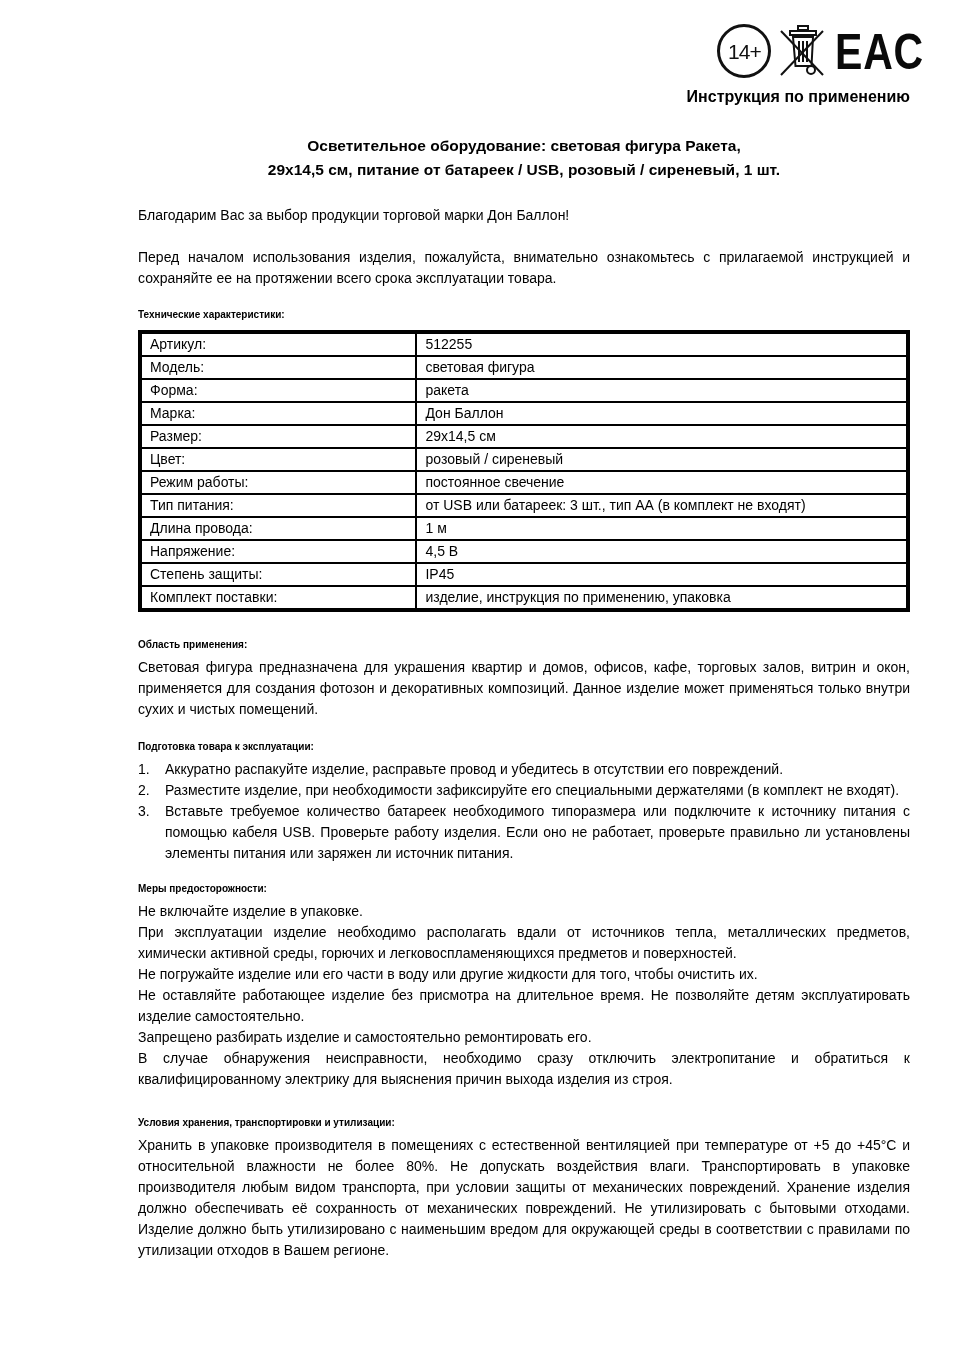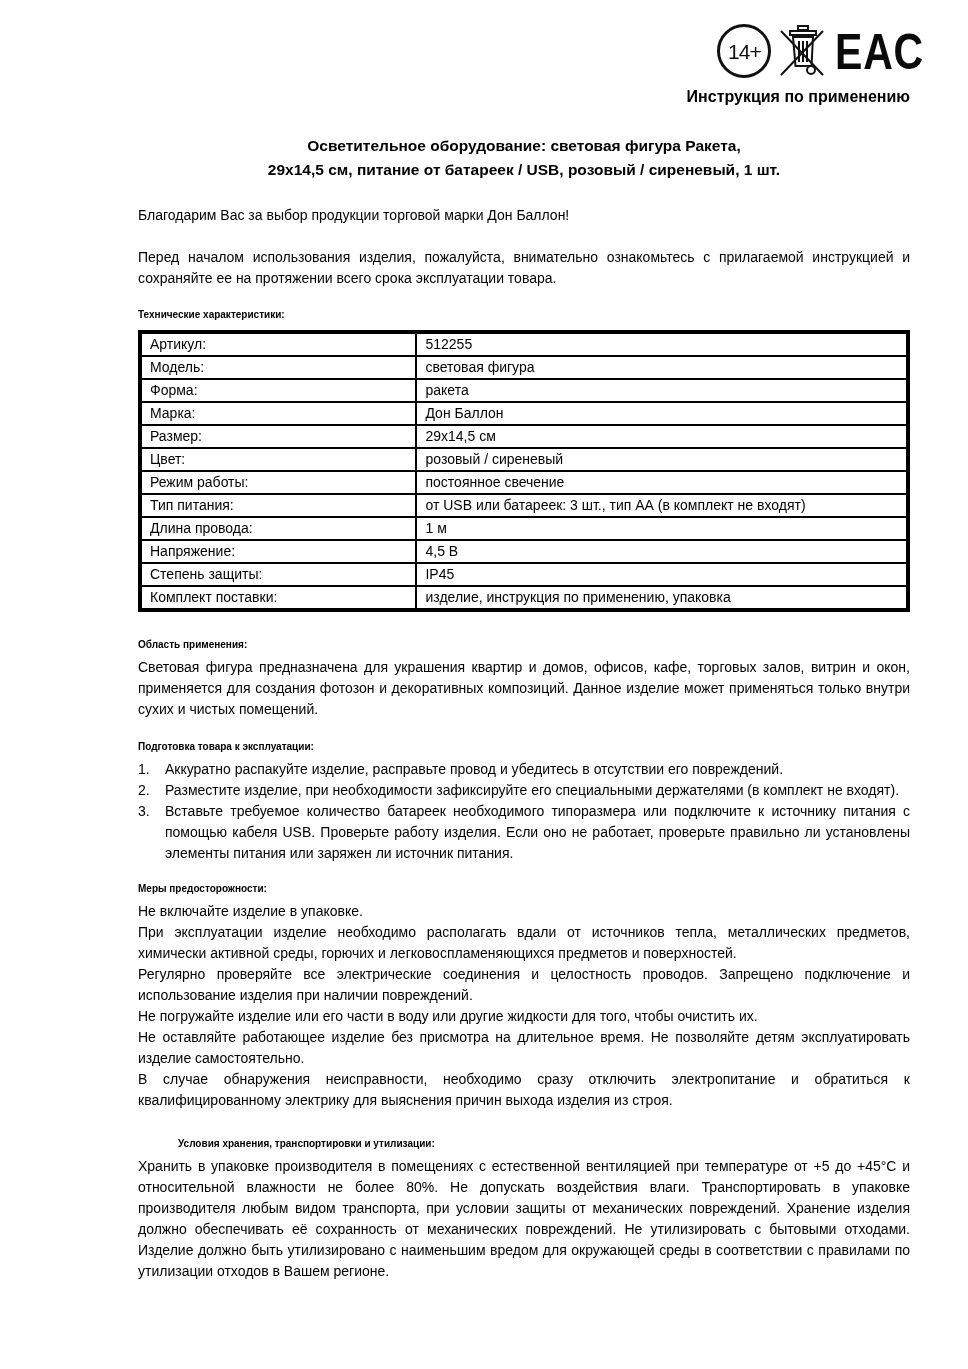--- a/index.html
+++ b/index.html
@@ -44,21 +44,21 @@
   .intro-1 { margin-top:23px; }
   .intro-2 { margin-top:21px; }
 
   h2.sec-h {
     font-size:10px; line-height:21px; font-weight:bold;
   }
   .h-specs   { margin-top:15px; }
   .h-app     { margin-top:22px; }
   .h-prep    { margin-top:16px; }
   .h-safety  { margin-top:14px; }
-  .h-storage { margin-top:22px;margin-left:40px; }
+  .h-storage { margin-top:22px; }
 
   table.specs {
     margin-top:5px; width:100%;
     border-collapse:collapse; border:4px solid #000000;
     font-size:14px;
   }
   table.specs td {
     border:2px solid #000; height:22px; padding:0 6px 0 8px;
     vertical-align:middle; white-space:nowrap;
   }
@@ -179,23 +179,23 @@
       <div class="olist-item">
         <span class="olist-num">3.</span>
         <span class="olist-text">Вставьте требуемое количество батареек необходимого типоразмера или подключите к источнику питания с помощью кабеля USB. Проверьте работу изделия. Если оно не работает, проверьте правильно ли установлены элементы питания или заряжен ли источник питания.</span>
       </div>
     </div>
 
     <h2 class="sec-h h-safety">Меры предосторожности:</h2>
     <div class="safety-block after-h">
       <p>Не включайте изделие в упаковке.</p>
       <p>При эксплуатации изделие необходимо располагать вдали от источников тепла, металлических предметов, химически активной среды, горючих и легковоспламеняющихся предметов и поверхностей.</p>
-      <p>Регулярно проверяйте все электрические соединения и целостность проводов. Запрещено подключение и использование изделия при наличии повреждений.</p>
       <p>Не погружайте изделие или его части в воду или другие жидкости для того, чтобы очистить их.</p>
       <p>Не оставляйте работающее изделие без присмотра на длительное время. Не позволяйте детям эксплуатировать изделие самостоятельно.</p>
+      <p>Запрещено разбирать изделие и самостоятельно ремонтировать его.</p>
       <p>В случае обнаружения неисправности, необходимо сразу отключить электропитание и обратиться к квалифицированному электрику для выяснения причин выхода изделия из строя.</p>
     </div>
 
     <h2 class="sec-h h-storage">Условия хранения, транспортировки и утилизации:</h2>
     <p class="body-p after-h">Хранить в упаковке производителя в помещениях с естественной вентиляцией при температуре от +5 до +45°С и относительной влажности не более 80%. Не допускать воздействия влаги. Транспортировать в упаковке производителя любым видом транспорта, при условии защиты от механических повреждений. Хранение изделия должно обеспечивать её сохранность от механических повреждений. Не утилизировать с бытовыми отходами. Изделие должно быть утилизировано с наименьшим вредом для окружающей среды в соответствии с правилами по утилизации отходов в Вашем регионе.</p>
 
   </div>
 </div>
 
 </body></html>

